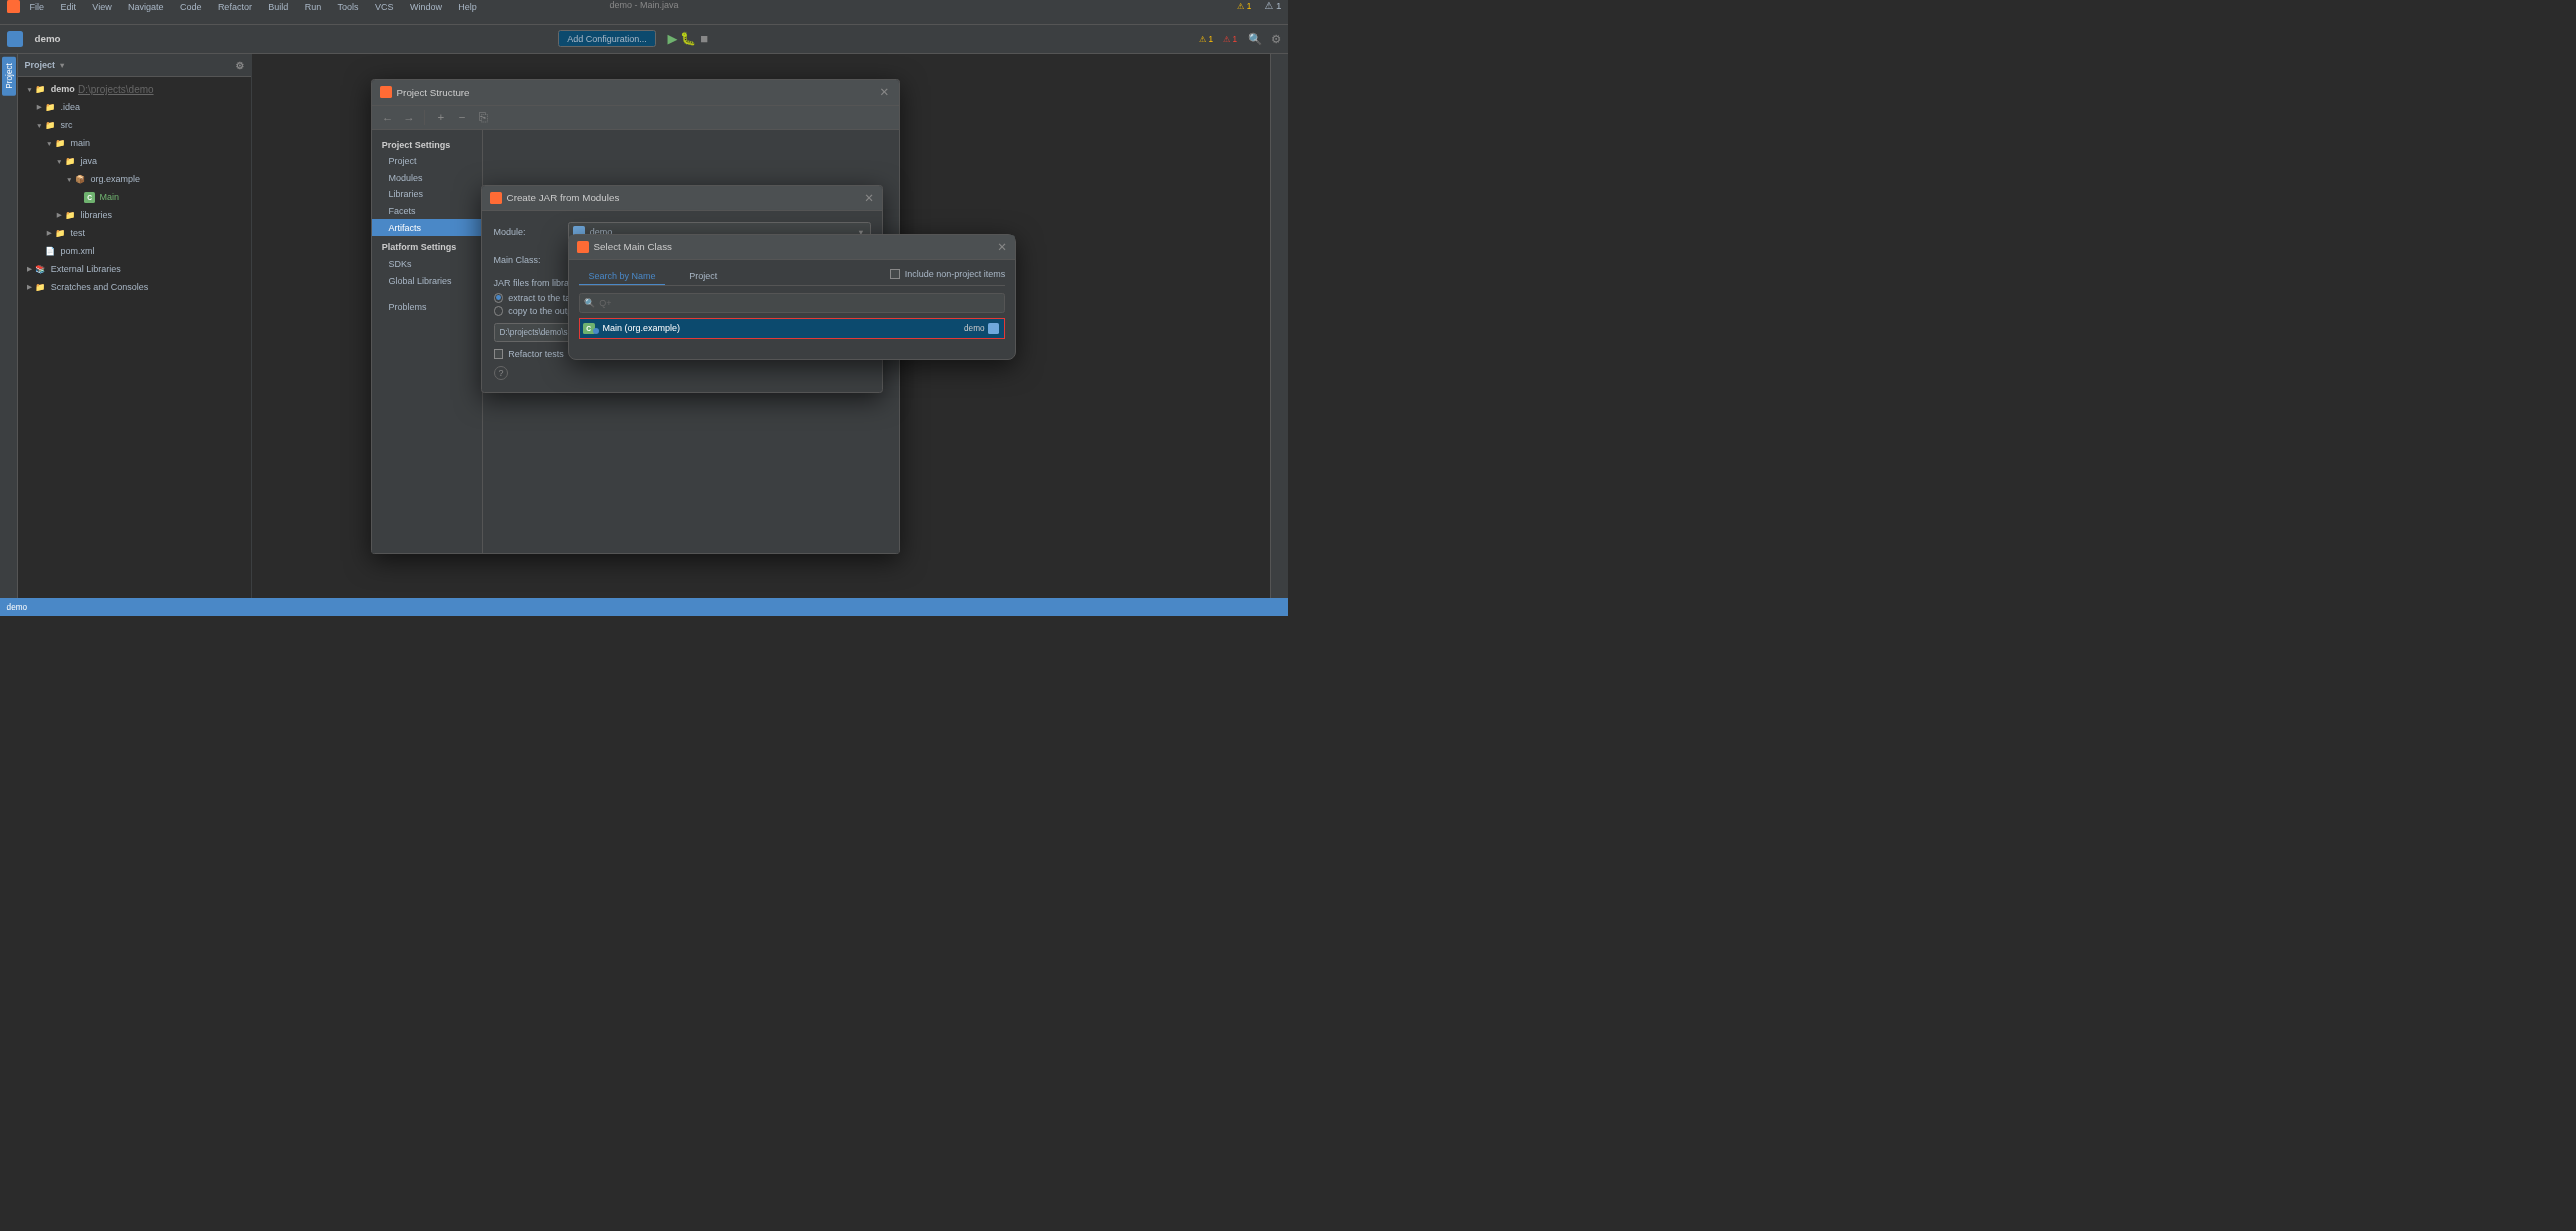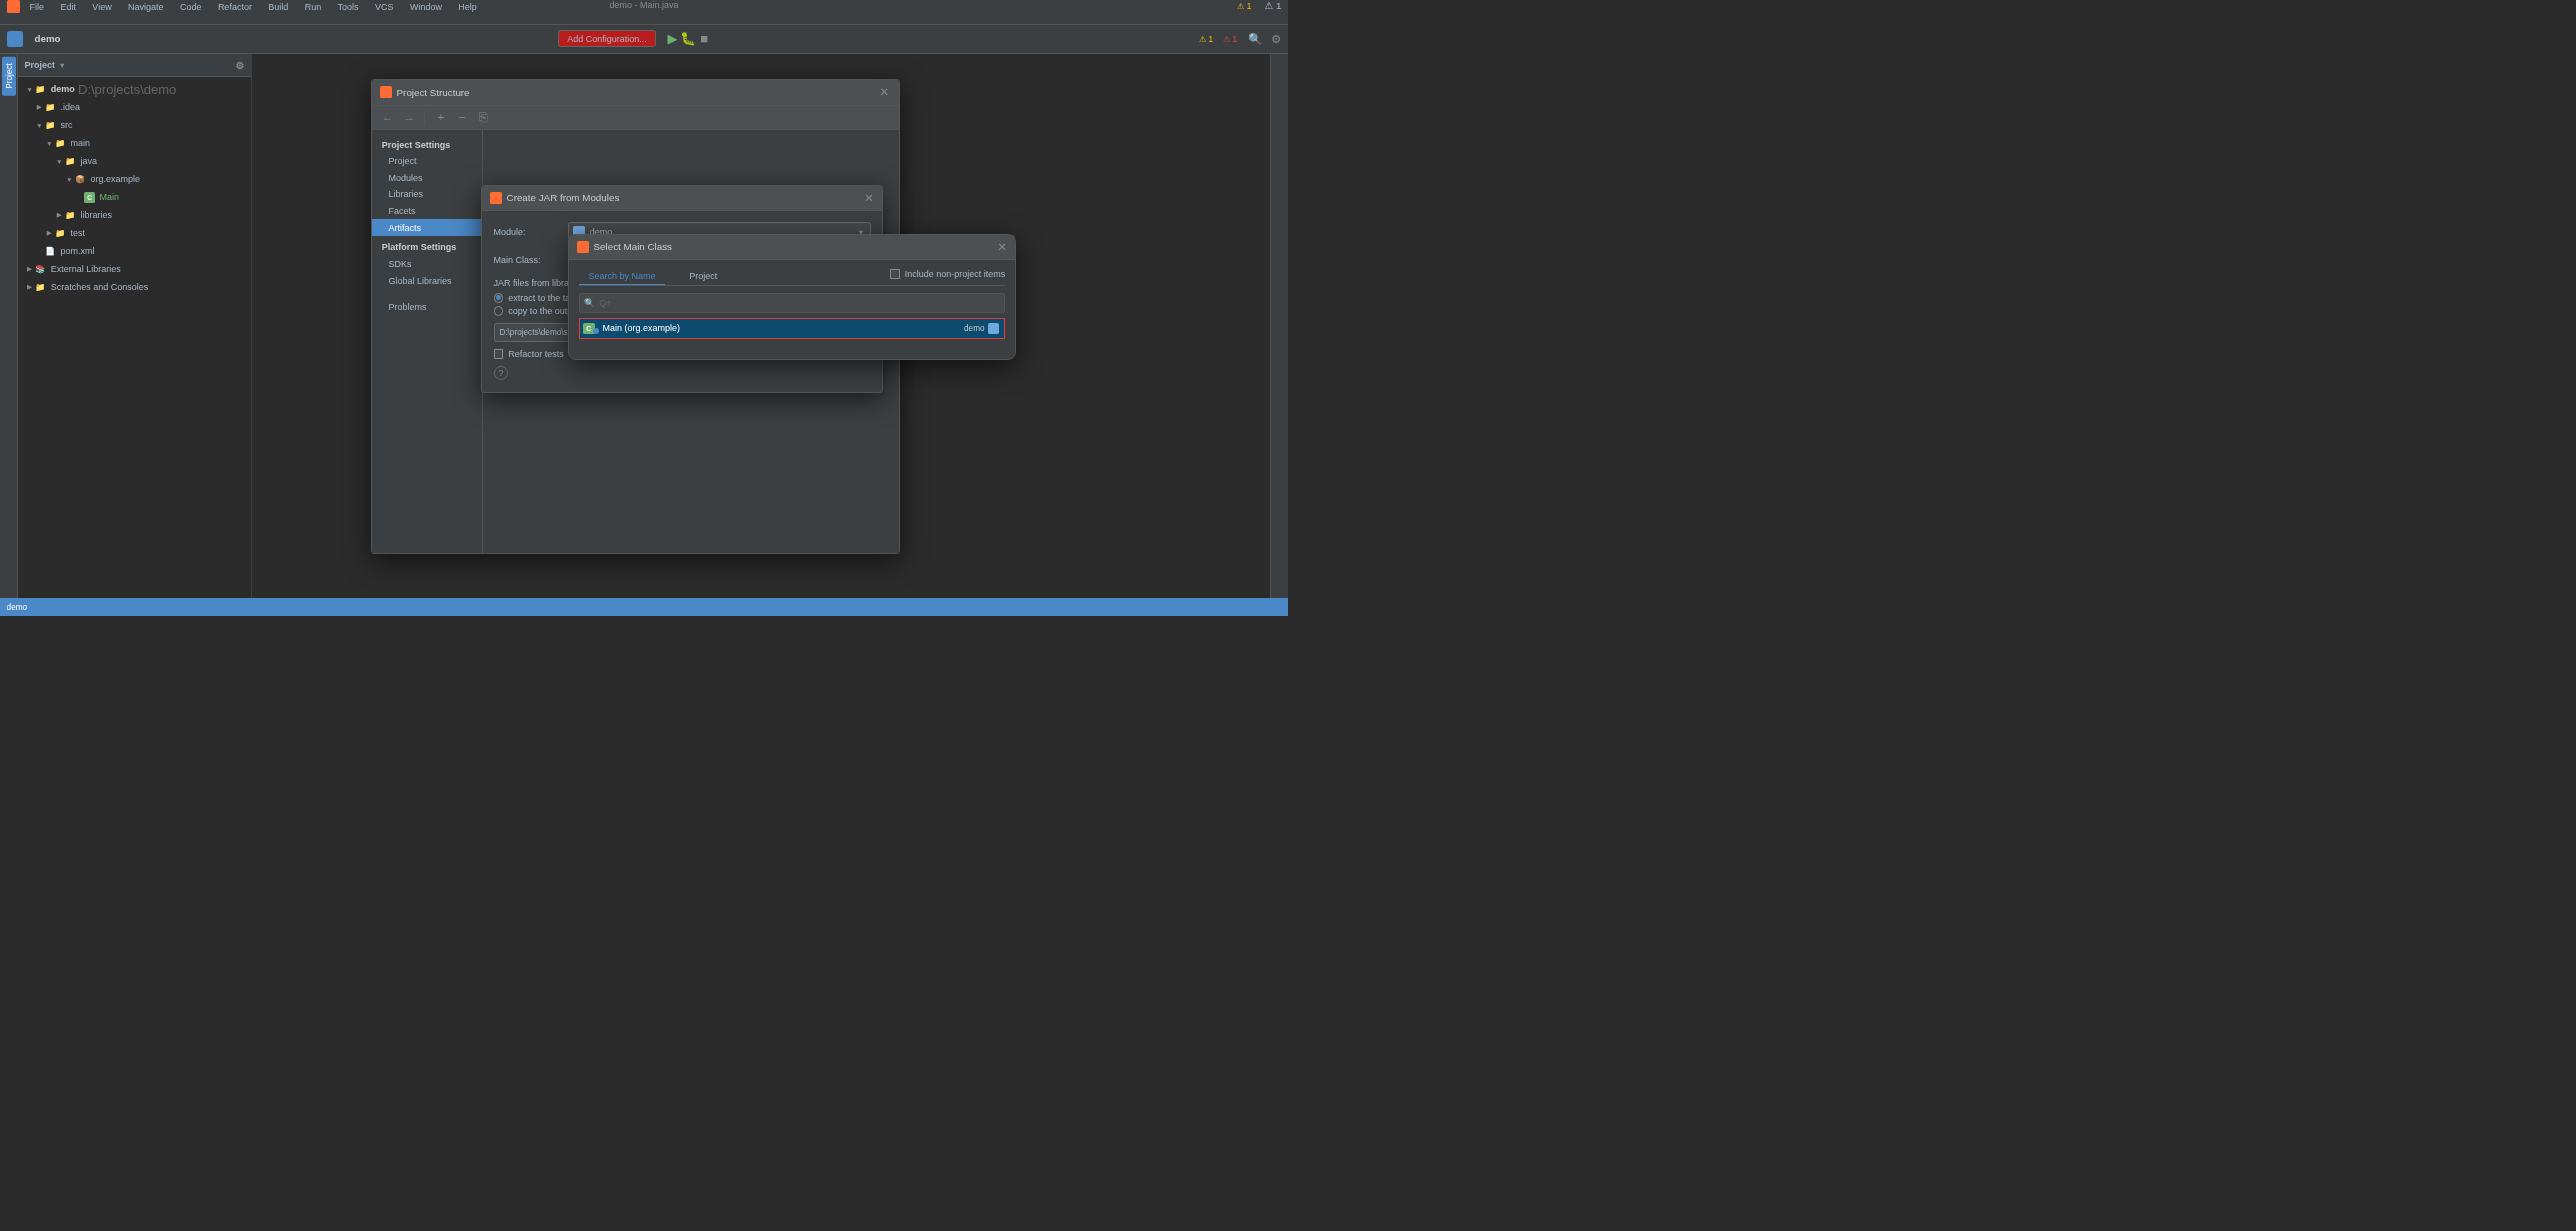--- a/index.html
+++ b/index.html
@@ -59,21 +59,21 @@
     .toolbar {
       height: 29.5px;
       background: #3c3f41;
       display: flex;
       align-items: center;
       padding: 0 6.6px;
       gap: 4.9px;
       border-bottom: 0.8px solid #555;
     }
     .add-config-btn {
-      background: #b91c1c;
+      background: #0c4a6e;
       border: 0.8px solid #666;
       border-radius: 2.5px;
       padding: 2.5px 8.2px;
       color: #a9b7c6;
       font-size: 9px;
       cursor: pointer;
     }
 
     
     .main-layout {
@@ -631,21 +631,21 @@
       <div style="flex:1;"></div>
       <span style="cursor:pointer; color:#888; font-size:9.8px;">⚙</span>
     </div>
     <div class="tree-container">
 
       <div class="tree-item">
         <span class="tree-indent" style="width:3.3px;"></span>
         <span class="tree-arrow">▼</span>
         <span class="tree-icon icon-folder">📁</span>
         <span style="color:#ccc; font-weight:bold;">demo</span>
-        <span style="color:#666; margin-left:3.3px; font-size:13px;">D:\projects\demo</span>
+        <span style="color:#666; margin-left:3.3px; font-size:10px;text-decoration:underline;">D:\projects\demo</span>
       </div>
 
       <div class="tree-item">
         <span class="tree-indent" style="width:13px;"></span>
         <span class="tree-arrow">▶</span>
         <span class="tree-icon icon-folder">📁</span>
         <span>.idea</span>
       </div>
 
       <div class="tree-item">

